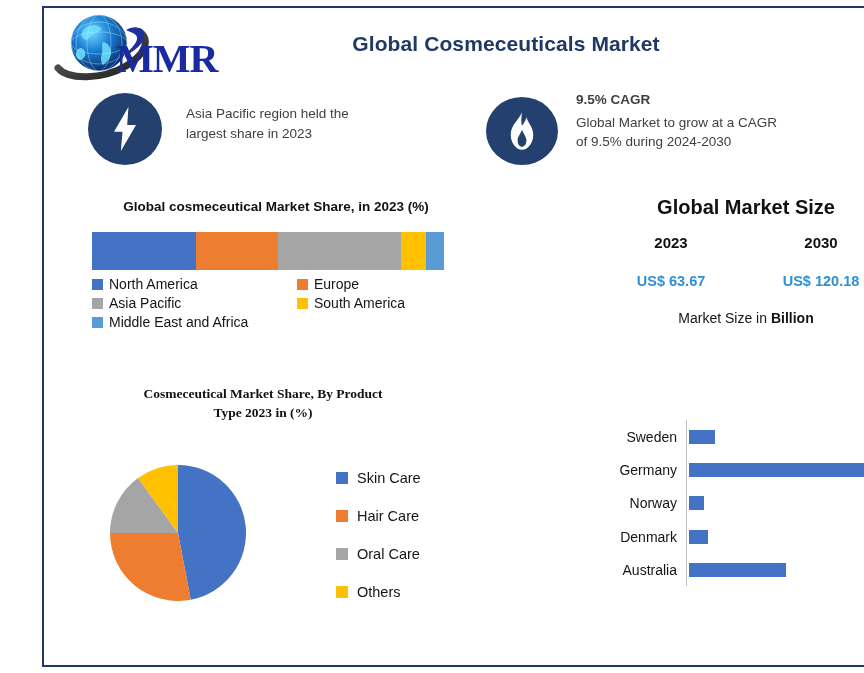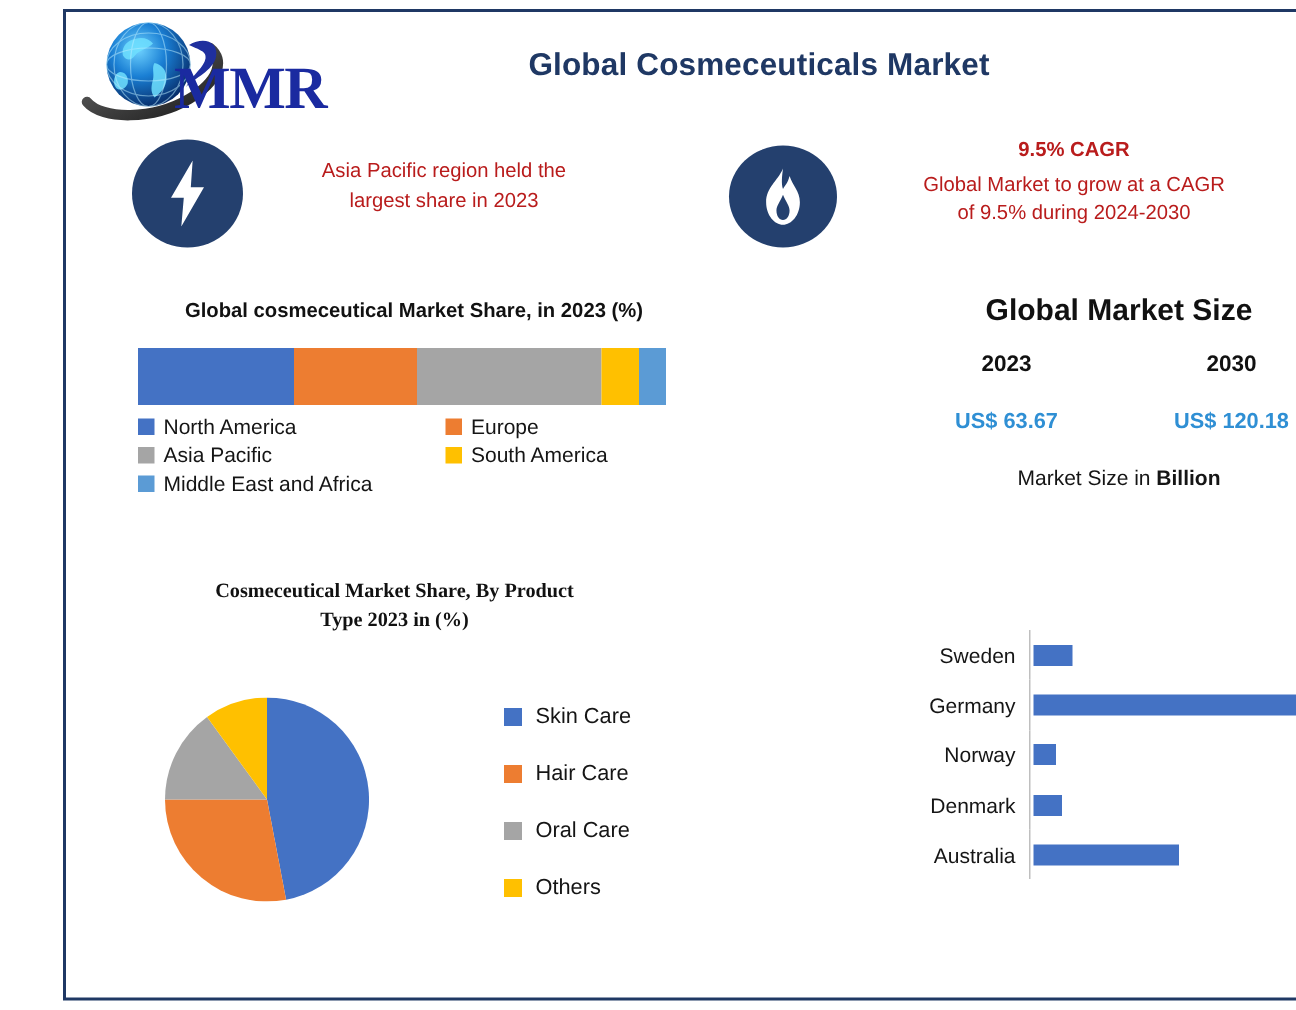--- a/index.html
+++ b/index.html
@@ -62,23 +62,22 @@
     background: #24406e;
     display: flex;
     align-items: center;
     justify-content: center;
   }
   .badge-icon svg { display:block; }
 
   .badge-text {
     position: absolute;
     font-size: 13.5px;
-    color: #b91c1c;
+    color: #404040;
     line-height: 1.45;
-    text-align: center;
   }
   .badge-text .headline {
     font-weight: bold;
     display: block;
     margin-bottom: 3px;
   }
 
   
   .sec-title {
     position: absolute;

